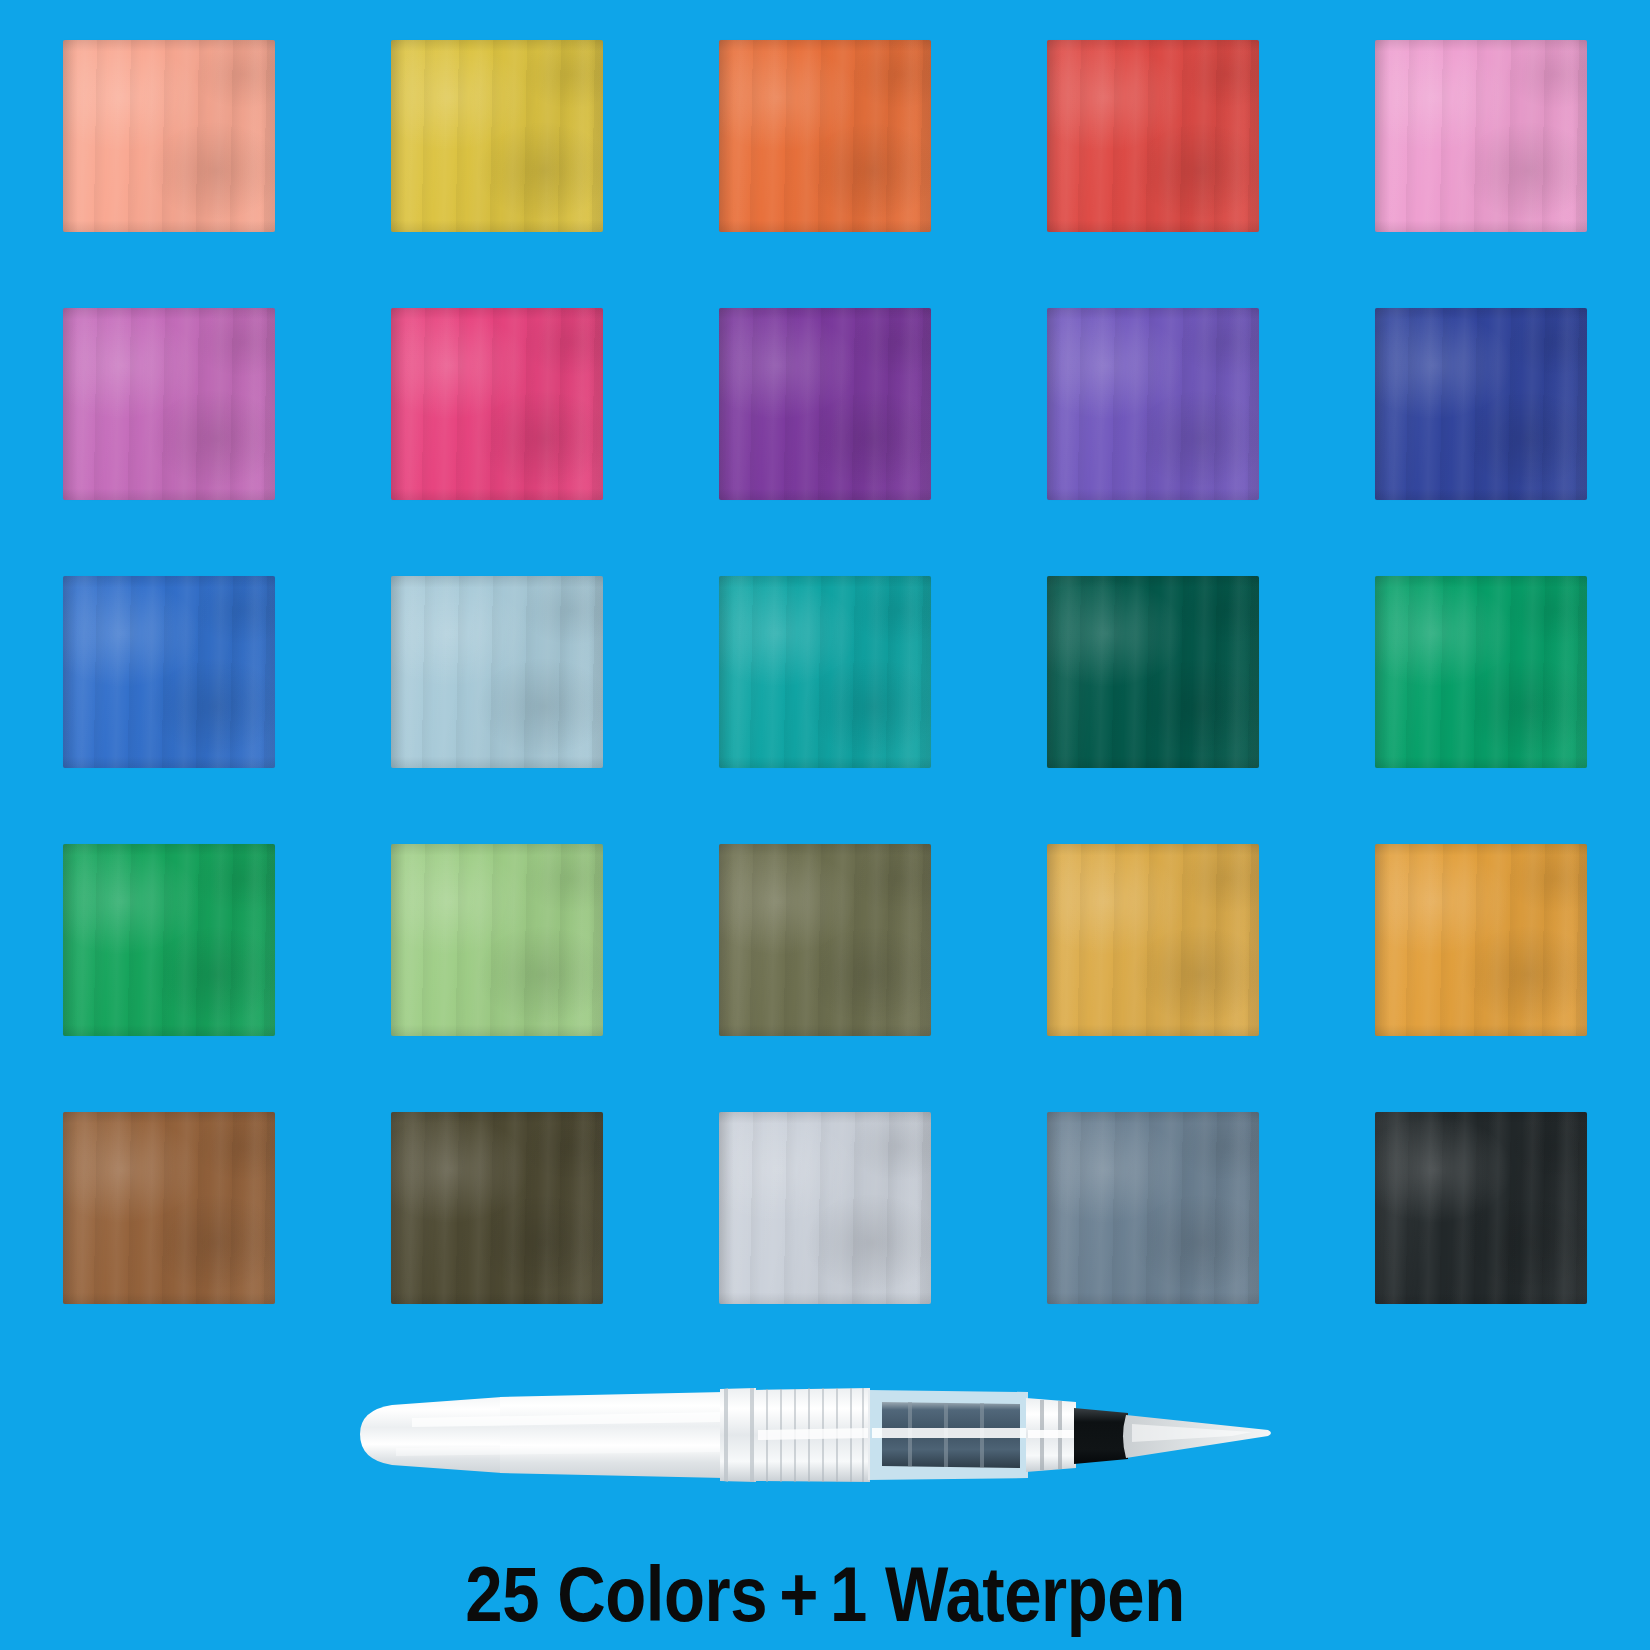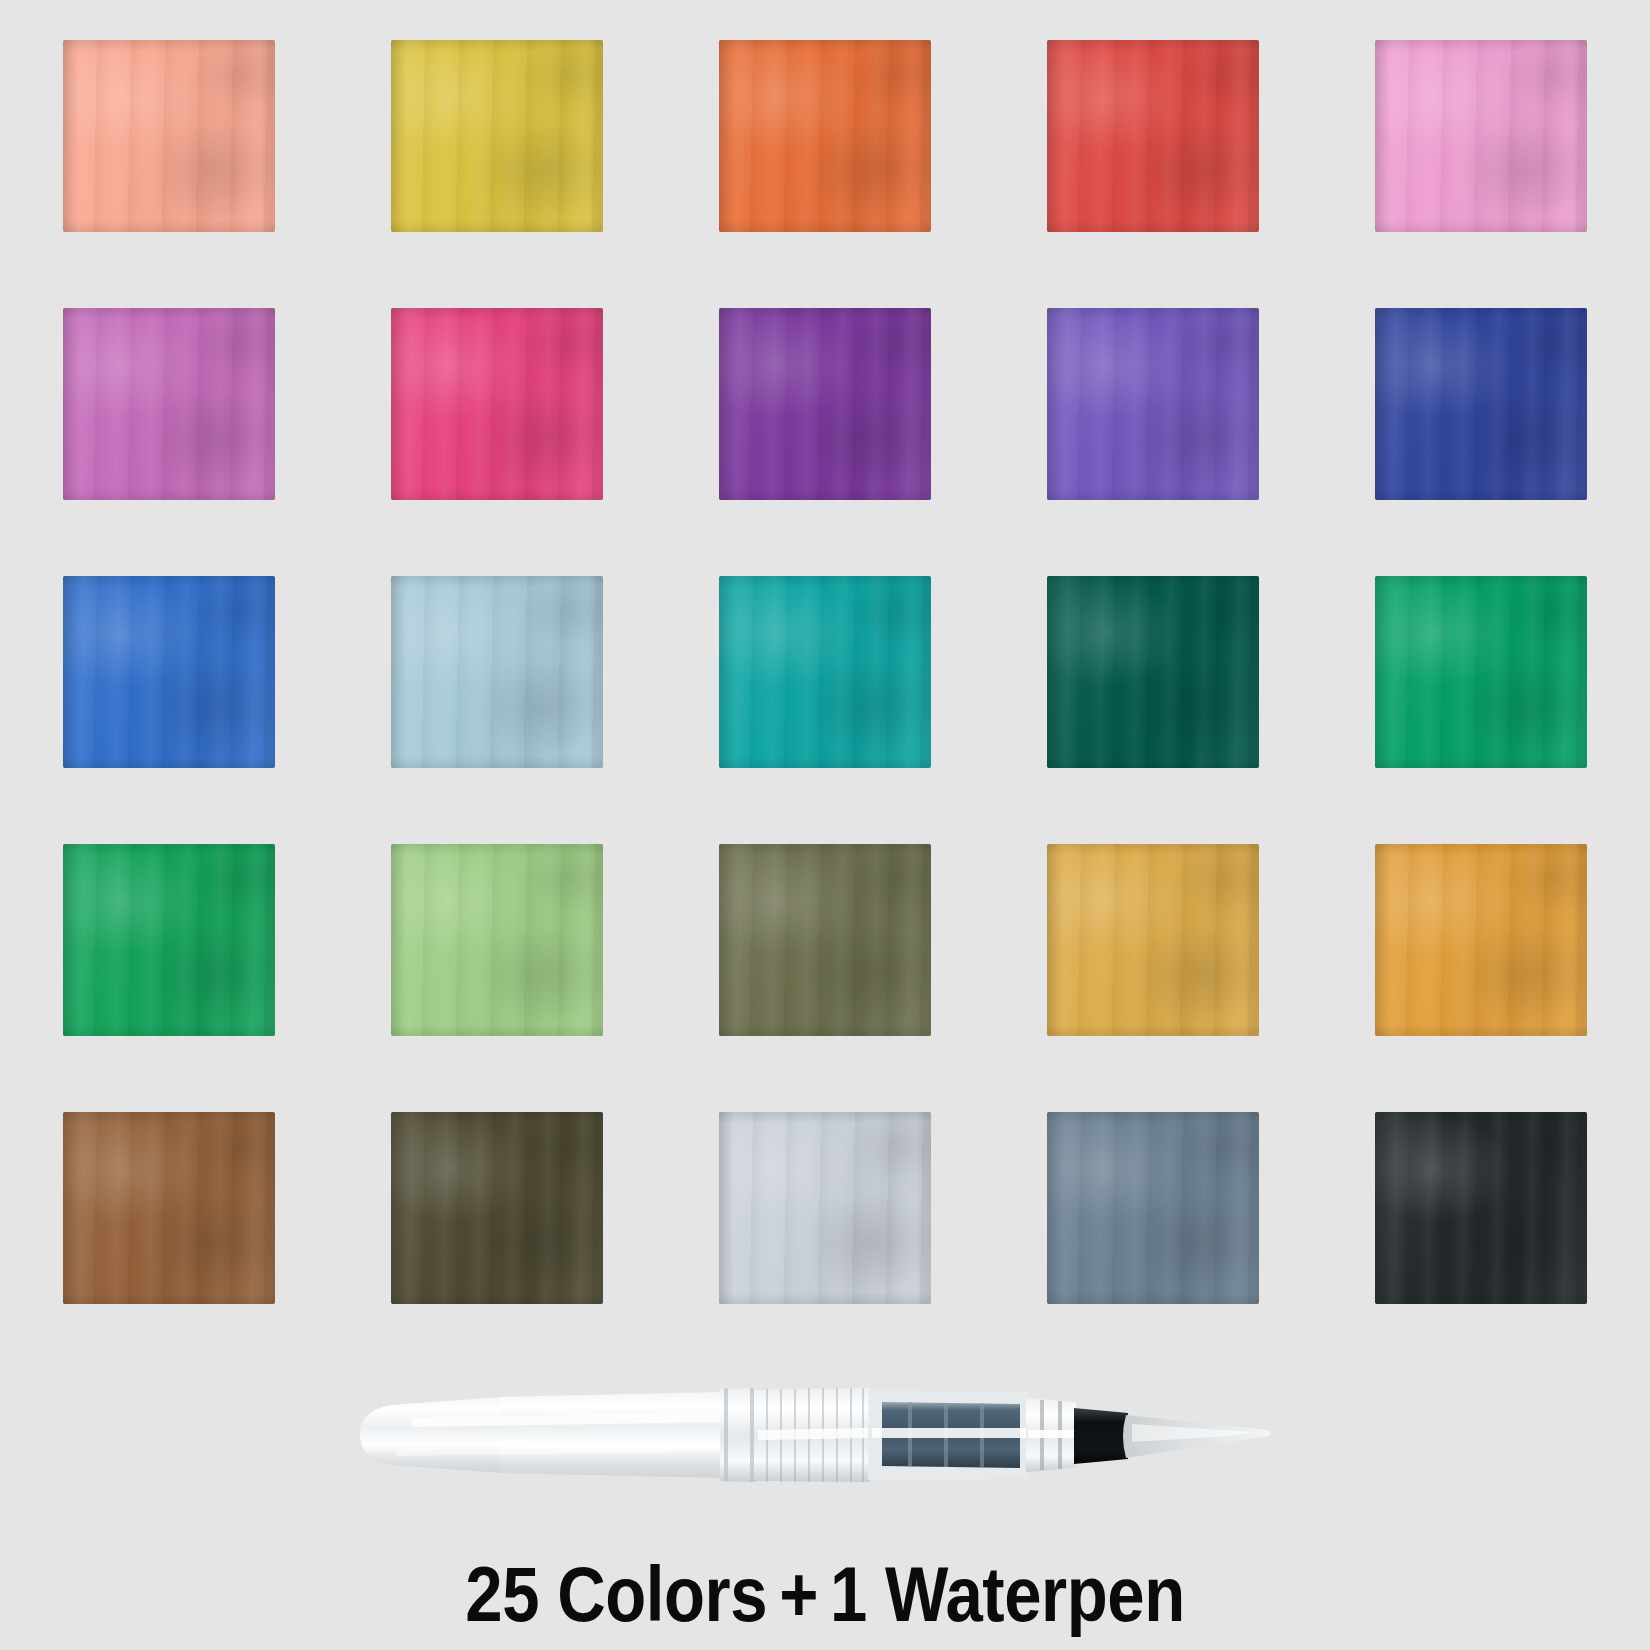--- a/index.html
+++ b/index.html
@@ -13,21 +13,21 @@
     height: 1650px;
     position: relative;
     overflow: hidden;
     font-family: "Liberation Sans", sans-serif;
     -webkit-font-smoothing: antialiased;
   }
 
   #stage {
     position: absolute;
     inset: 0;
-    background: #e5e5e5;
+    background: #0ea5e9;
   }
 
   
   #swatch-grid {
     position: absolute;
     left: 63px;
     top: 40px;
     width: 1527px;
     display: grid;
     grid-template-columns: repeat(5, 212px);

